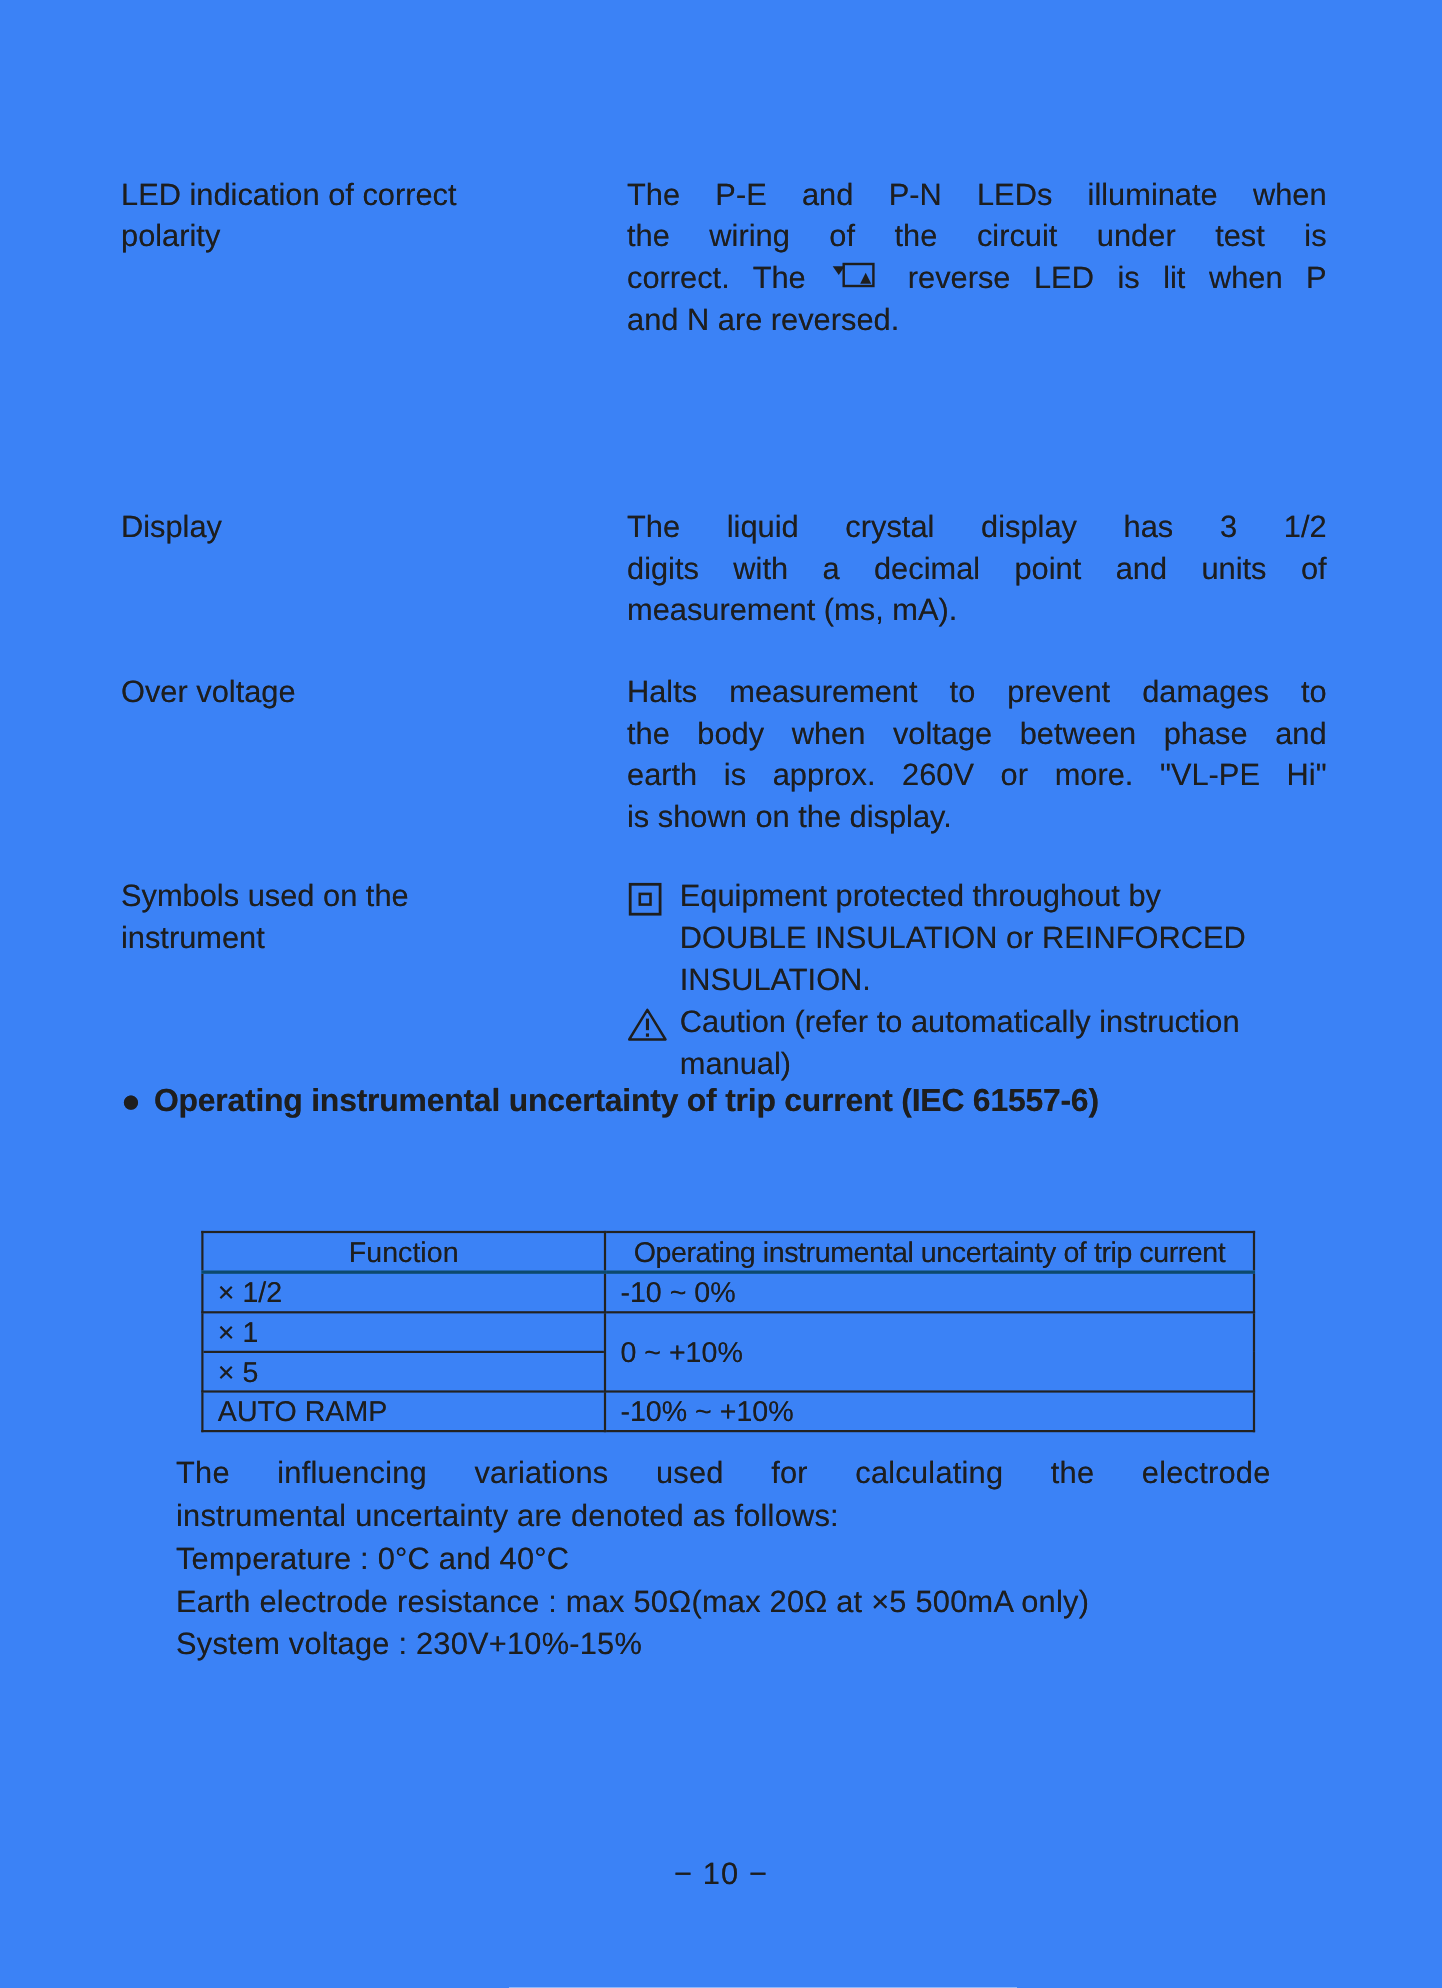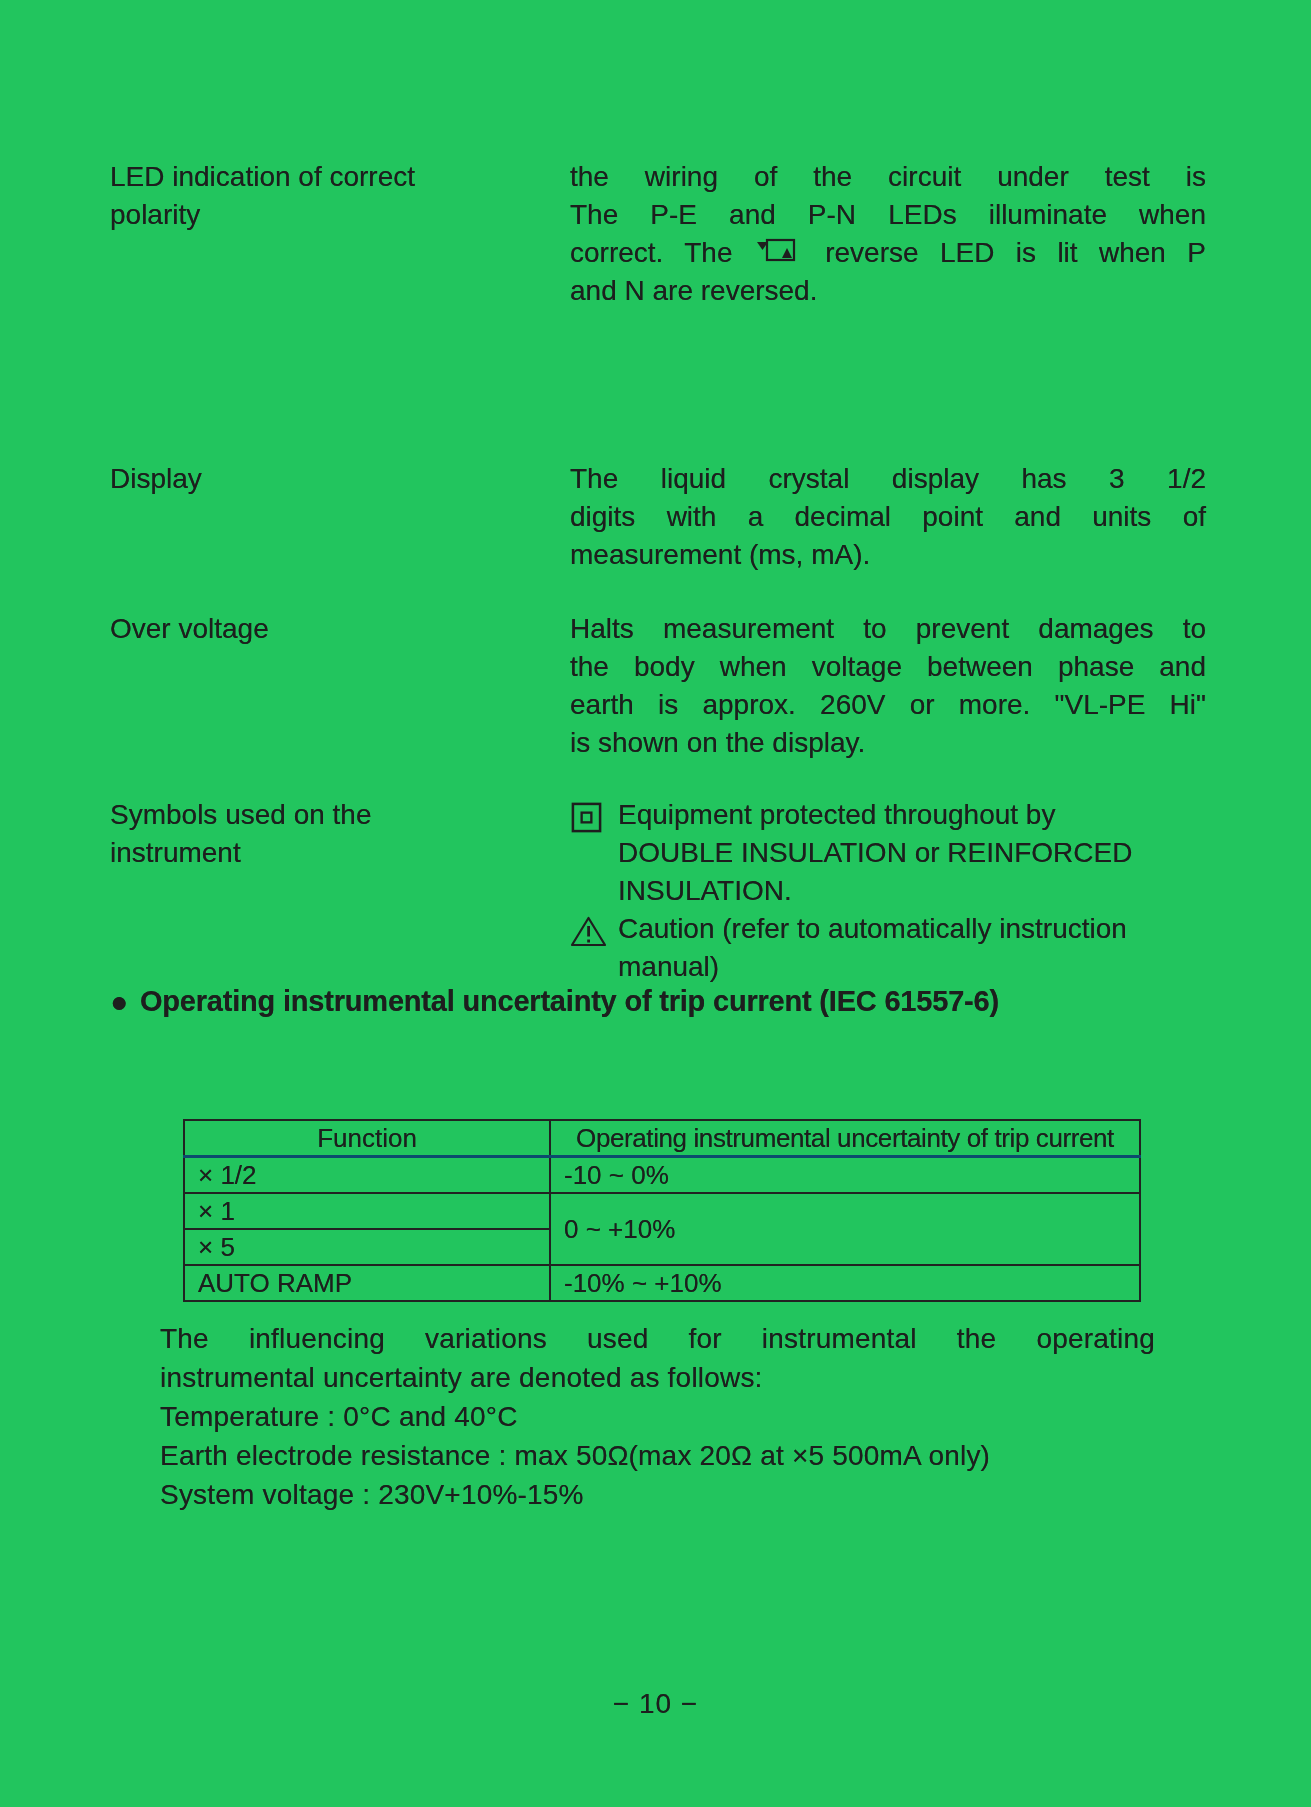--- a/index.html
+++ b/index.html
@@ -1,17 +1,17 @@
 <!DOCTYPE html>
 <html><head>
 <meta charset="utf-8">
 <style>
   html,body { margin:0; padding:0; background:#ffffff; }
   .page {
-    position:relative; width:1311px; height:1807px; background:#22c55e;
+    position:relative; width:1311px; height:1807px; background:#3b82f6;
     color:#1e1e1e; font-family:"Liberation Sans","DejaVu Sans",sans-serif;
     font-size:28px; line-height:38px;
     text-shadow:0 0 0.5px rgba(0,0,0,0.55);
     overflow:hidden;
   }
   .spec { position:absolute; left:110px; right:105px; display:flex; }
   .term { width:460px; flex:none; }
   .desc { flex:1; }
   .line { white-space:normal; }
   .just { text-align:justify; text-align-last:justify; }
@@ -43,22 +43,22 @@
 <body>
 
 <div class="page">
 
   <section class="spec" style="top:158px">
     <div class="term">
       <div class="line">LED indication of correct</div>
       <div class="line">polarity</div>
     </div>
     <div class="desc">
+      <div class="line just">The P-E and P-N LEDs illuminate when</div>
       <div class="line just">the wiring of the circuit under test is</div>
-      <div class="line just">The P-E and P-N LEDs illuminate when</div>
       <div class="line just composite">
         <span>correct. The</span>
         <svg width="46" height="34" viewBox="0 0 46 34">
             <rect class="stroke" x="11" y="6" width="27" height="20" stroke-width="2.2"></rect>
             <polygon points="1,8 12,8 6.5,16" fill="#1e1e1e"></polygon>
             <polygon points="26,24 36,24 31,14" fill="#1e1e1e"></polygon>
           </svg>
         <span>reverse LED is lit when P</span>
       </div>
       <div class="line">and N are reversed.</div>
@@ -146,21 +146,21 @@
         <td class="fn">× 5</td>
       </tr>
       <tr>
         <td class="fn">AUTO RAMP</td>
         <td>-10% ~ +10%</td>
       </tr>
     </tbody>
   </table>
 
   <div class="notes">
-    <div class="line just">The influencing variations used for instrumental the operating</div>
+    <div class="line just">The influencing variations used for calculating the electrode</div>
     <div class="line">instrumental uncertainty are denoted as follows:</div>
     <div class="line">Temperature : 0°C and 40°C</div>
     <div class="line">Earth electrode resistance : max 50Ω(max 20Ω at ×5 500mA only)</div>
     <div class="line">System voltage : 230V+10%-15%</div>
   </div>
 
   <div class="pageno">− 10 −</div>
 
 </div>
 

